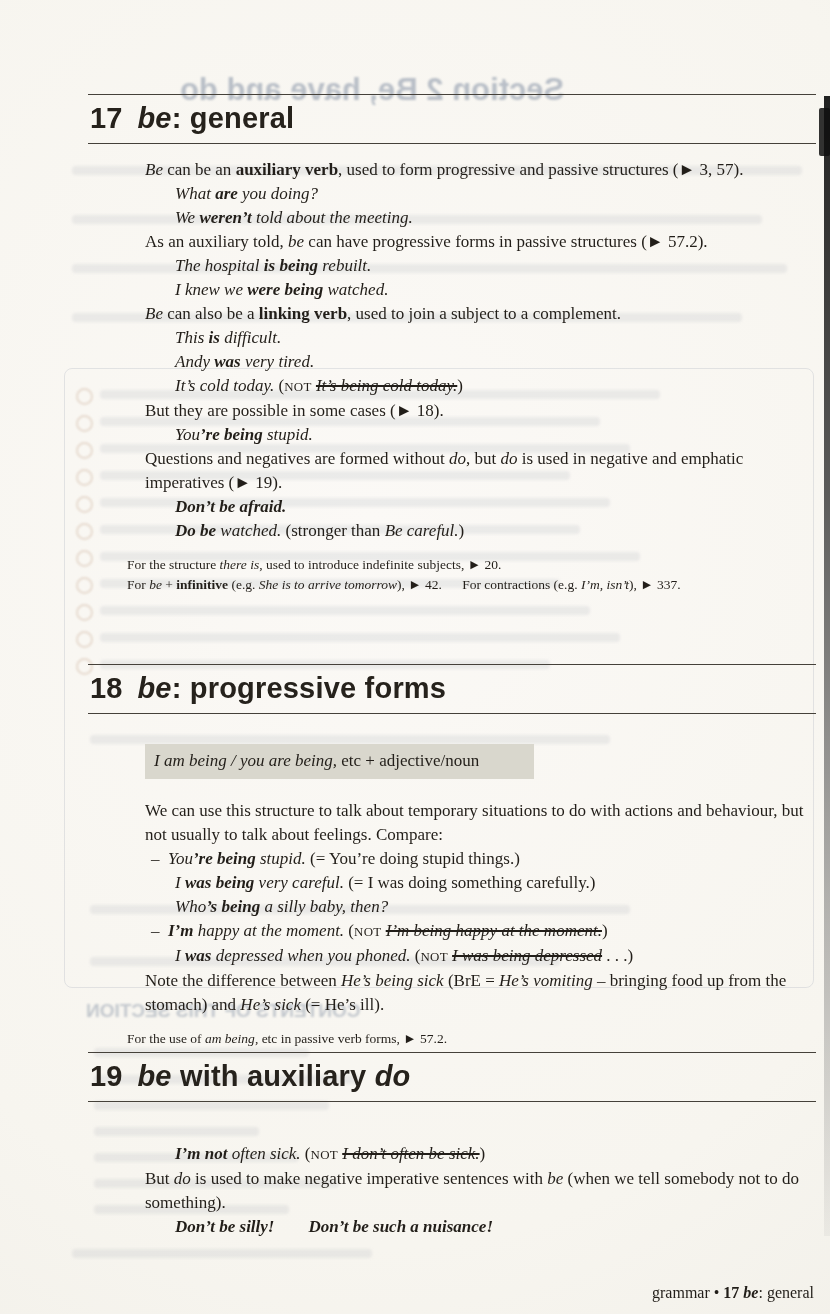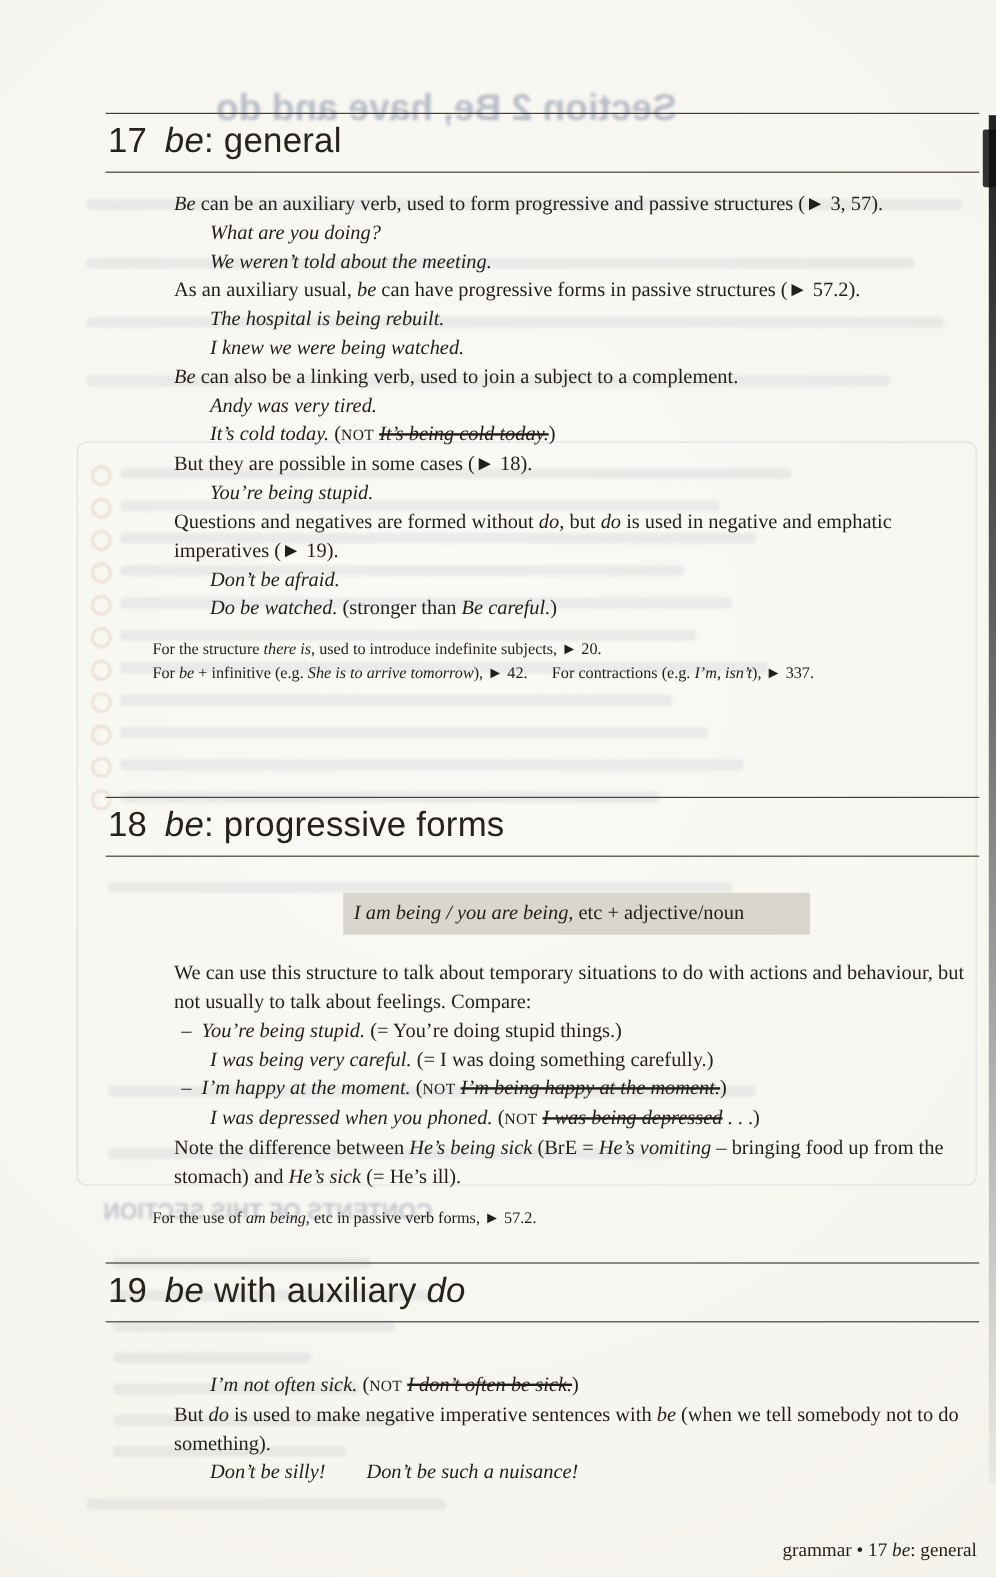--- a/index.html
+++ b/index.html
@@ -19,24 +19,24 @@
     font-family:"Liberation Sans", sans-serif;font-size:29px;font-weight:bold;
     padding:7px 0 8px 2px;letter-spacing:.2px;color:#26221c;
   }
   .sec-content{padding:14px 0 0 57px;font-size:17px;line-height:24px;}
   .s19 .sec-content{padding-top:40px;}
   .para{margin:0;}
   .k-ex{padding-left:30px;}
   .k-dash{padding-left:30px;text-indent:-24px;}
   .k-note{font-size:13.5px;line-height:19.5px;margin-left:-18px;}
   .para:not(.k-note)+.k-note{margin-top:12px;}
-  .k-box{margin:16px 0 20px 0;text-align:center;}
+  .k-box{margin:16px 0 20px 0;}
   .boxhl{display:inline-block;background:#d9d7cd;padding:5px 55px 6px 9px;}
   .it{font-style:italic;}
-  .bd{font-weight:normal;text-align:center;}
+  .bd{font-weight:bold;text-align:center;}
   .st{text-decoration:line-through;text-decoration-thickness:1.5px;}
   .sc{font-size:76%;letter-spacing:.3px;}
   .footer{position:absolute;right:16px;bottom:12px;font-size:16px;z-index:2;margin-top:22px;}
 
   
   .ghost{position:absolute;z-index:1;pointer-events:none;}
   .ghost-text{
     transform:scaleX(-1);font-family:"Liberation Sans", sans-serif;font-weight:bold;
     color:rgba(122,136,158,.5);filter:blur(1.2px);white-space:nowrap;
   }
@@ -103,24 +103,25 @@
   <div class="gbar" style="left:72px;top:1249px;width:300px;"></div>
 
   <section class="section s17">
     <div class="sec-rule-top"></div>
     <h2 class="sec-heading"><span class="bd">17</span><span> </span><span class="it bd">be</span><span class="bd">: general</span></h2>
     <div class="sec-rule-bottom"></div>
     <div class="sec-content">
         <div class="para k-p"><span class="it">Be</span><span> can be an </span><span class="bd">auxiliary verb</span><span>, used to form progressive and passive structures (► 3, 57).</span></div>
         <div class="para k-ex"><span class="it">What </span><span class="it bd">are</span><span class="it"> you doing?</span></div>
         <div class="para k-ex"><span class="it">We </span><span class="it bd">weren’t</span><span class="it"> told about the meeting.</span></div>
-        <div class="para k-p"><span>As an auxiliary usual, </span><span class="it">be</span><span> can have progressive forms in passive structures (► 57.2).</span></div>
+        <div class="para k-p"><span>As an auxiliary told, </span><span class="it">be</span><span> can have progressive forms in passive structures (► 57.2).</span></div>
         <div class="para k-ex"><span class="it">The hospital </span><span class="it bd">is being</span><span class="it"> rebuilt.</span></div>
         <div class="para k-ex"><span class="it">I knew we </span><span class="it bd">were being</span><span class="it"> watched.</span></div>
         <div class="para k-p"><span class="it">Be</span><span> can also be a </span><span class="bd">linking verb</span><span>, used to join a subject to a complement.</span></div>
+        <div class="para k-ex"><span class="it">This </span><span class="it bd">is</span><span class="it"> difficult.</span></div>
         <div class="para k-ex"><span class="it">Andy </span><span class="it bd">was</span><span class="it"> very tired.</span></div>
         <div class="para k-ex"><span class="it">It’s cold today.</span><span> (</span><span class="sc">NOT</span><span> </span><span class="it st">It’s being cold today.</span><span>)</span></div>
         <div class="para k-p"><span>But they are possible in some cases (► 18).</span></div>
         <div class="para k-ex"><span class="it">You</span><span class="it bd">’re being</span><span class="it"> stupid.</span></div>
         <div class="para k-p"><span>Questions and negatives are formed without </span><span class="it">do</span><span>, but </span><span class="it">do</span><span> is used in negative and emphatic imperatives (► 19).</span></div>
         <div class="para k-ex"><span class="it bd">Don’t be afraid.</span></div>
         <div class="para k-ex"><span class="it bd">Do be</span><span class="it"> watched.</span><span> (stronger than </span><span class="it">Be careful.</span><span>)</span></div>
         <div class="para k-note"><span>For the structure </span><span class="it">there is</span><span>, used to introduce indefinite subjects, ► 20.</span></div>
         <div class="para k-note"><span>For </span><span class="it">be</span><span> + </span><span class="bd">infinitive</span><span> (e.g. </span><span class="it">She is to arrive tomorrow</span><span>), ► 42.</span><span>  </span><span>For contractions (e.g. </span><span class="it">I’m, isn’t</span><span>), ► 337.</span></div>
       </div>
@@ -128,20 +129,21 @@
 
   <section class="section s18">
     <div class="sec-rule-top"></div>
     <h2 class="sec-heading"><span class="bd">18</span><span> </span><span class="it bd">be</span><span class="bd">: progressive forms</span></h2>
     <div class="sec-rule-bottom"></div>
     <div class="sec-content">
         <div class="para k-box"><span class="boxhl"><span class="it">I am being / you are being,</span><span> etc + adjective/noun</span></span></div>
         <div class="para k-p"><span>We can use this structure to talk about temporary situations to do with actions and behaviour, but not usually to talk about feelings. Compare:</span></div>
         <div class="para k-dash"><span>– </span><span class="it">You</span><span class="it bd">’re being</span><span class="it"> stupid.</span><span> (= You’re doing stupid things.)</span></div>
         <div class="para k-ex"><span class="it">I </span><span class="it bd">was being</span><span class="it"> very careful.</span><span> (= I was doing something carefully.)</span></div>
+        <div class="para k-ex"><span class="it">Who</span><span class="it bd">’s being</span><span class="it"> a silly baby, then?</span></div>
         <div class="para k-dash"><span>– </span><span class="it bd">I’m</span><span class="it"> happy at the moment.</span><span> (</span><span class="sc">NOT</span><span> </span><span class="it st">I’m being happy at the moment.</span><span>)</span></div>
         <div class="para k-ex"><span class="it">I </span><span class="it bd">was</span><span class="it"> depressed when you phoned.</span><span> (</span><span class="sc">NOT</span><span> </span><span class="it st">I was being depressed</span><span> . . .)</span></div>
         <div class="para k-p"><span>Note the difference between </span><span class="it">He’s being sick</span><span> (BrE = </span><span class="it">He’s vomiting</span><span> – bringing food up from the stomach) and </span><span class="it">He’s sick</span><span> (= He’s ill).</span></div>
         <div class="para k-note"><span>For the use of </span><span class="it">am being</span><span>, etc in passive verb forms, ► 57.2.</span></div>
       </div>
   </section>
 
   <section class="section s19">
     <div class="sec-rule-top"></div>
     <h2 class="sec-heading"><span class="bd">19</span><span> </span><span class="it bd">be</span><span class="bd"> with auxiliary </span><span class="it bd">do</span></h2>

